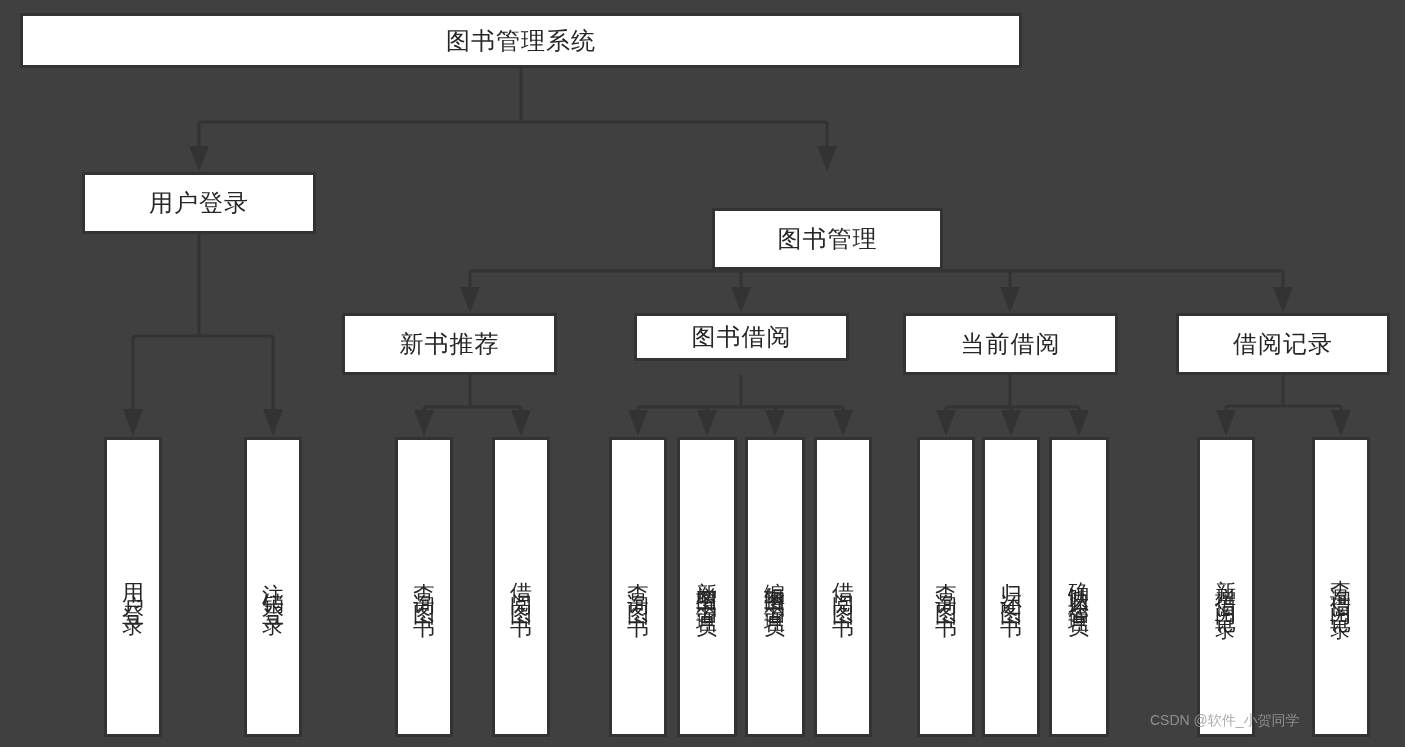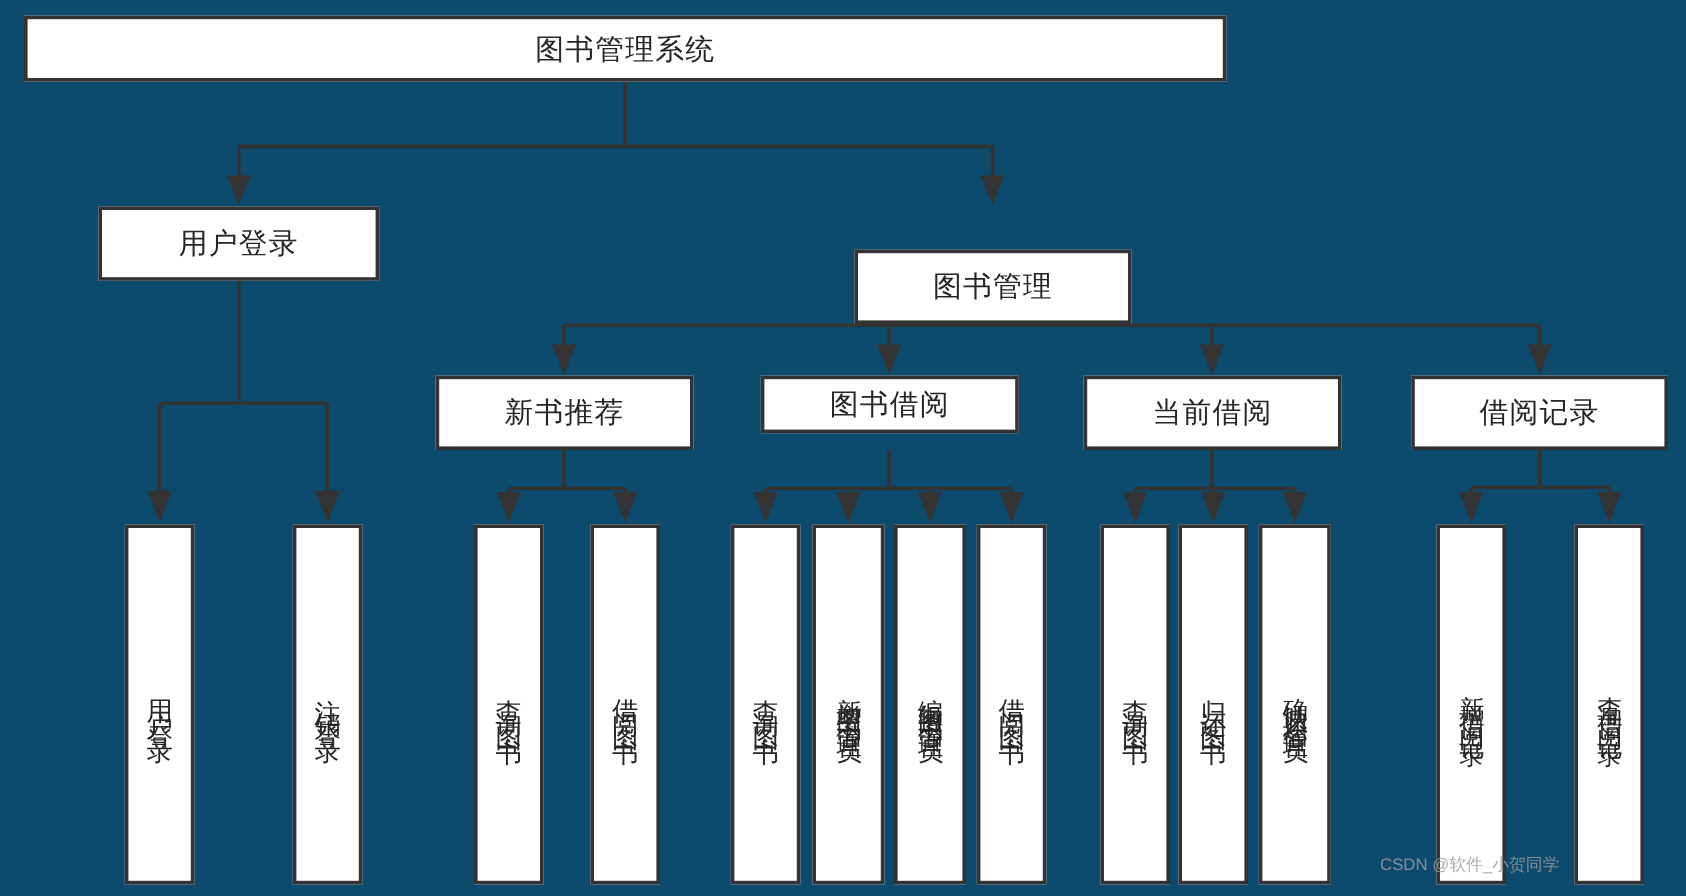--- a/index.html
+++ b/index.html
@@ -1,20 +1,20 @@
 <!DOCTYPE html>
 <html><head>
 <meta charset="utf-8">
 <style>
   html, body { margin: 0; padding: 0; background: #ffffff; }
   #canvas {
     position: relative;
     width: 1405px;
     height: 747px;
-    background: #0c4a6e;
+    background: #404040;
     font-family: "Liberation Sans", "DejaVu Sans", sans-serif;
     overflow: hidden;
   }
   #connectors {
     position: absolute;
     left: 0; top: 0;
     z-index: 1;
   }
   #connectors path {
     fill: none;
@@ -114,21 +114,21 @@
     <span class="hlabel">图书管理系统</span>
   </div>
 
   <div class="box" style="left:82px; top:172px; width:234px; height:62px;">
     <span class="hlabel">用户登录</span>
   </div>
   <div class="box" style="left:712px; top:172px; width:231px; height:62px;margin-top:36px;">
     <span class="hlabel">图书管理</span>
   </div>
 
-  <div class="box" style="left:363px; top:313px; width:215px; height:62px;">
+  <div class="box" style="left:342px; top:313px; width:215px; height:62px;">
     <span class="hlabel">新书推荐</span>
   </div>
   <div class="box" style="left:634px; top:313px; width:215px; height:48px;">
     <span class="hlabel">图书借阅</span>
   </div>
   <div class="box" style="left:903px; top:313px; width:215px; height:62px;">
     <span class="hlabel">当前借阅</span>
   </div>
   <div class="box" style="left:1176px; top:313px; width:214px; height:62px;">
     <span class="hlabel">借阅记录</span>

